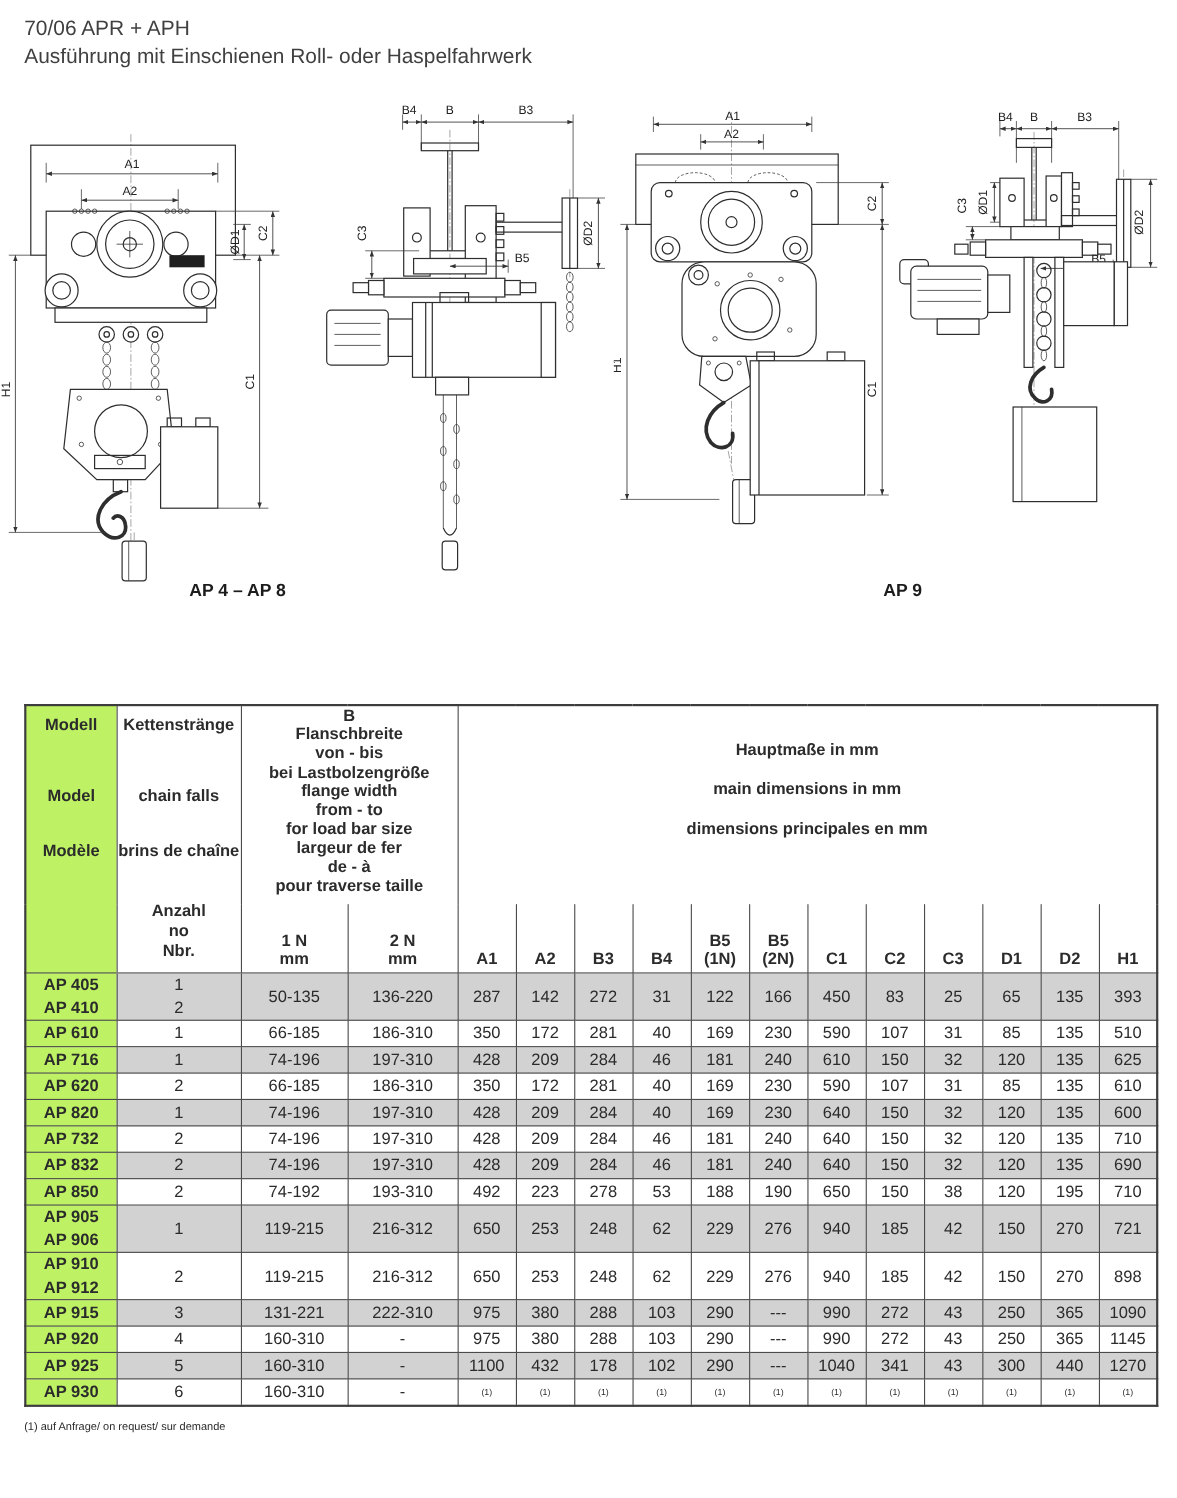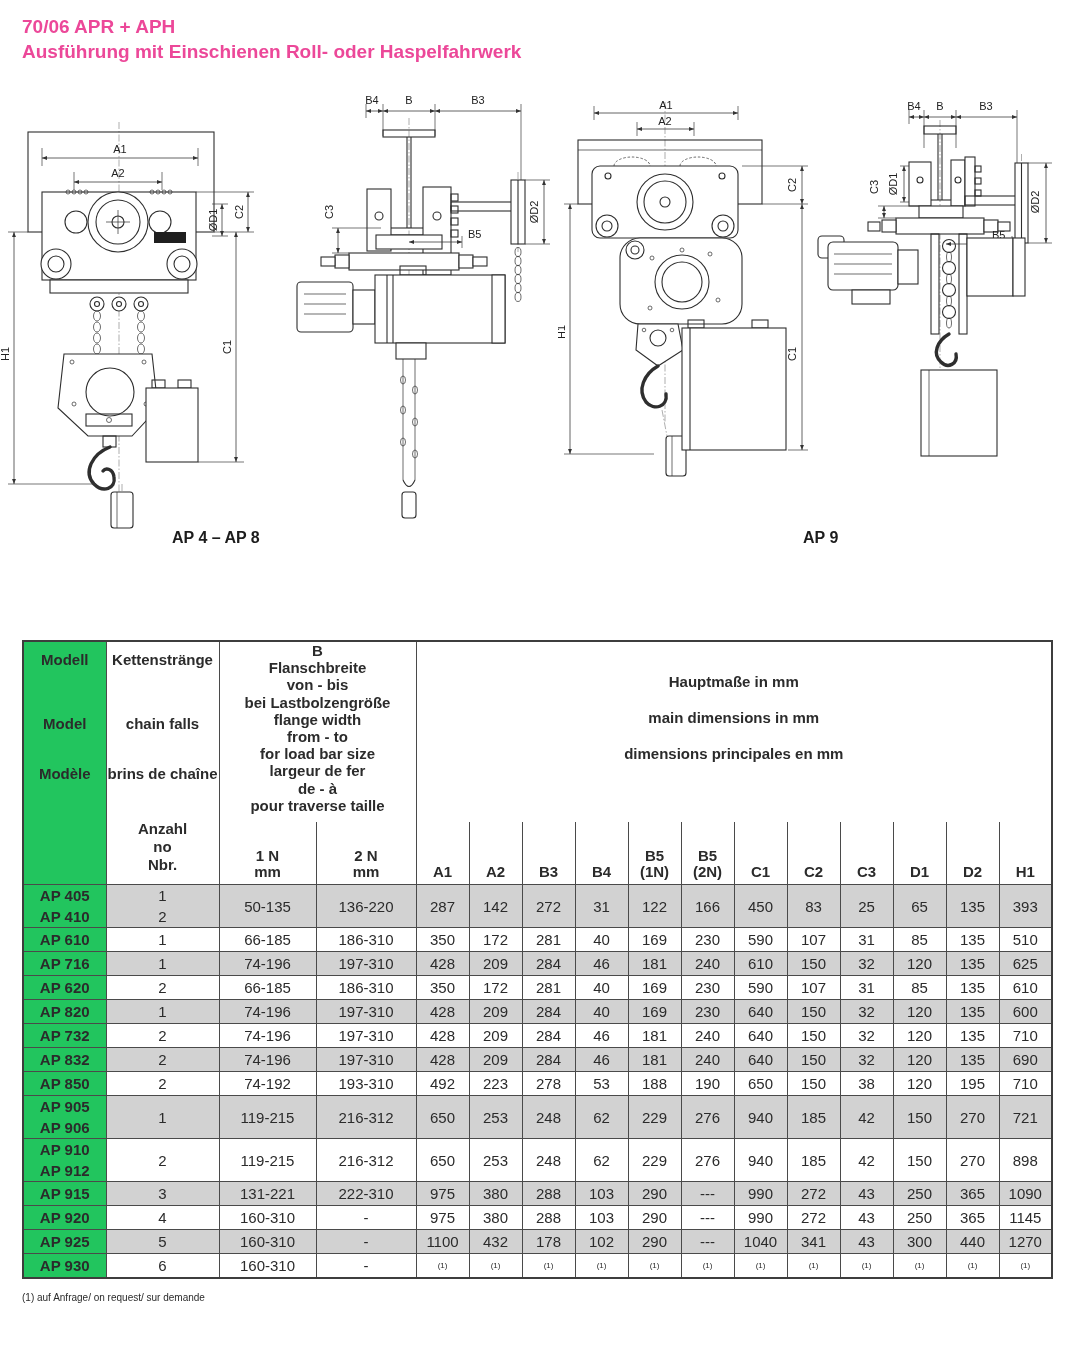--- a/index.html
+++ b/index.html
@@ -1,19 +1,19 @@
 <!DOCTYPE html>
 <html><head>
 <meta charset="utf-8">
 <style>
   html,body { margin:0; padding:0; background:#fff; }
   .page { position:relative; width:1070px; height:1362px; background:#ffffff;
           font-family:"Liberation Sans", sans-serif; color:#2b2b2b; overflow:hidden; }
-  .title { position:absolute; left:22px; top:14px; font-size:19px; font-weight:bold;
-           color:#ec4899; line-height:25px; }
+  .title { position:absolute; left:22px; top:14px; font-size:19px; font-weight:normal;
+           color:#404040; line-height:25px; }
   .caption { position:absolute; font-size:16px; font-weight:bold; color:#1c1c1c; }
   svg.drawing { position:absolute; }
   svg .dim { font-family:"Liberation Sans", sans-serif; font-size:11px; fill:#222; }
   .dl  { fill:none; stroke:#2e2e2e; stroke-width:1.1; }
   .dlw { fill:#fff;  stroke:#2e2e2e; stroke-width:1.1; }
   .thin{ stroke-width:0.7; }
   .dim-line { stroke:#3c3c3c; stroke-width:0.8; fill:none; }
   .ext { stroke:#3c3c3c; stroke-width:0.7; }
   .cl  { stroke:#777; stroke-width:0.6; stroke-dasharray:7 2 1.5 2; }
   .hook-s { fill:none; stroke:#2e2e2e; stroke-width:3.4; stroke-linecap:round; }
@@ -21,21 +21,21 @@
 
   table.dims { position:absolute; left:22px; top:640px; width:1029px;
                border-collapse:collapse; table-layout:fixed; font-size:15px;
                border:2px solid #3d3d3d; }
   .dims th, .dims td { border:1px solid #4a4a4a; padding:0; text-align:center;
                vertical-align:middle; }
   .dims th { font-weight:bold; }
   .h-top th { border-bottom:none; height:180px; vertical-align:top; }
   .h-sub th { border-top:none; height:58px; vertical-align:bottom; padding-bottom:4px; }
   .h-sub th div { line-height:16px; }
-  th.model-head, td.model { background:#22c55e; }
+  th.model-head, td.model { background:#bef264; }
   .model-head div, .chain-head div { line-height:20px; font-weight:bold; }
   .model-head div:nth-child(1), .chain-head div:nth-child(1) { margin-top:8px; }
   .model-head div:nth-child(2), .chain-head div:nth-child(2) { margin-top:44px; }
   .model-head div:nth-child(3), .chain-head div:nth-child(3) { margin-top:30px; }
   .chain-head .anz { margin-top:36px; line-height:18px; }
   .chain-head .anz div { margin-top:0; line-height:18px; }
   .flange-head { padding-top:4px; }
   .flange-head div { line-height:17.2px; }
   .dims-head div { line-height:16px; }
   .dims-head div:nth-child(1) { margin-top:32px; }

